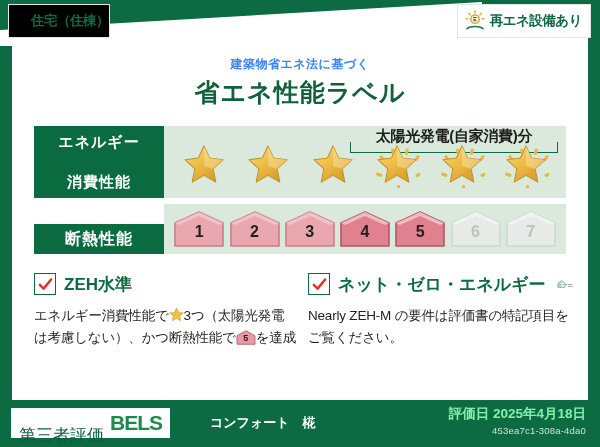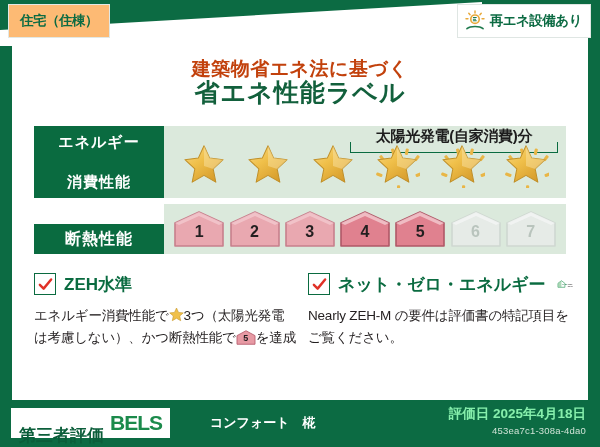--- a/index.html
+++ b/index.html
@@ -20,22 +20,22 @@
     position:absolute;left:0;top:0;width:600px;height:46px;
     background:#0c6b43;overflow:hidden;
   }
   .diag-white{
     position:absolute;left:0;top:0;width:600px;height:46px;
     background:#ffffff;
     clip-path:polygon(0 46px, 0 30px, 482px 2px, 482px 46px);
   }
   .type-chip{
     position:absolute;left:8px;top:4px;width:100px;height:32px;
-    background:#fdba74;border:1px solid #e2e8e5;
-    display:flex;align-items:center;justify-content:center;
+    background:#000000;border:1px solid #e2e8e5;
+    display:flex;align-items:center;justify-content:flex-end;
     z-index:5;
   }
   .type-chip span{
     font-size:13.5px;font-weight:bold;color:#0c6b43;letter-spacing:-0.5px;
   }
   .renew-chip{
     position:absolute;right:9px;top:4px;height:32px;
     background:#ffffff;border:1px solid #dfe6e3;
     display:flex;align-items:center;gap:4px;padding:0 8px 0 6px;
     z-index:5;
@@ -48,21 +48,21 @@
   
   .card{
     position:absolute;left:12px;top:34px;width:576px;height:366px;
     background:#ffffff;
     z-index:3;
   }
 
   
   .title-sub{
     position:absolute;left:0;right:0;top:22px;text-align:center;
-    font-size:19px;font-weight:bold;color:#c2410c;letter-spacing:0.5px;
+    font-size:12px;font-weight:bold;color:#3b82f6;letter-spacing:0.5px;
   }
   .title-main{
     position:absolute;left:0;right:0;top:42px;text-align:center;
     font-size:25px;font-weight:bold;color:#12603c;letter-spacing:1px;
   }
 
   
   .row{
     position:absolute;left:22px;width:532px;display:flex;align-items:stretch;
   }
@@ -150,21 +150,21 @@
 
   
   .footer{
     position:absolute;left:0;bottom:0;width:600px;height:47px;background:#0c6b43;
     z-index:4;
   }
   .bels-chip{
     position:absolute;left:11px;top:8px;height:30px;background:#ffffff;
     display:flex;align-items:center;gap:6px;padding:0 8px;
   }
-  .bels-jp{font-size:17px;font-weight:bold;color:#0b5e3a;letter-spacing:0px;margin-top:24px;}
+  .bels-jp{font-size:17px;font-weight:normal;color:#0b5e3a;letter-spacing:0px;margin-top:24px;}
   .bels-en{font-size:21px;font-weight:bold;color:#1b8a4b;letter-spacing:-1px;}
   .bldg-name{
     position:absolute;left:210px;top:14px;
     font-size:13px;font-weight:bold;color:#ffffff;letter-spacing:0px;
   }
   .eval-date{
     position:absolute;right:14px;top:5px;
     font-size:13.5px;font-weight:bold;color:#86efac;letter-spacing:0px;
   }
   .eval-id{

